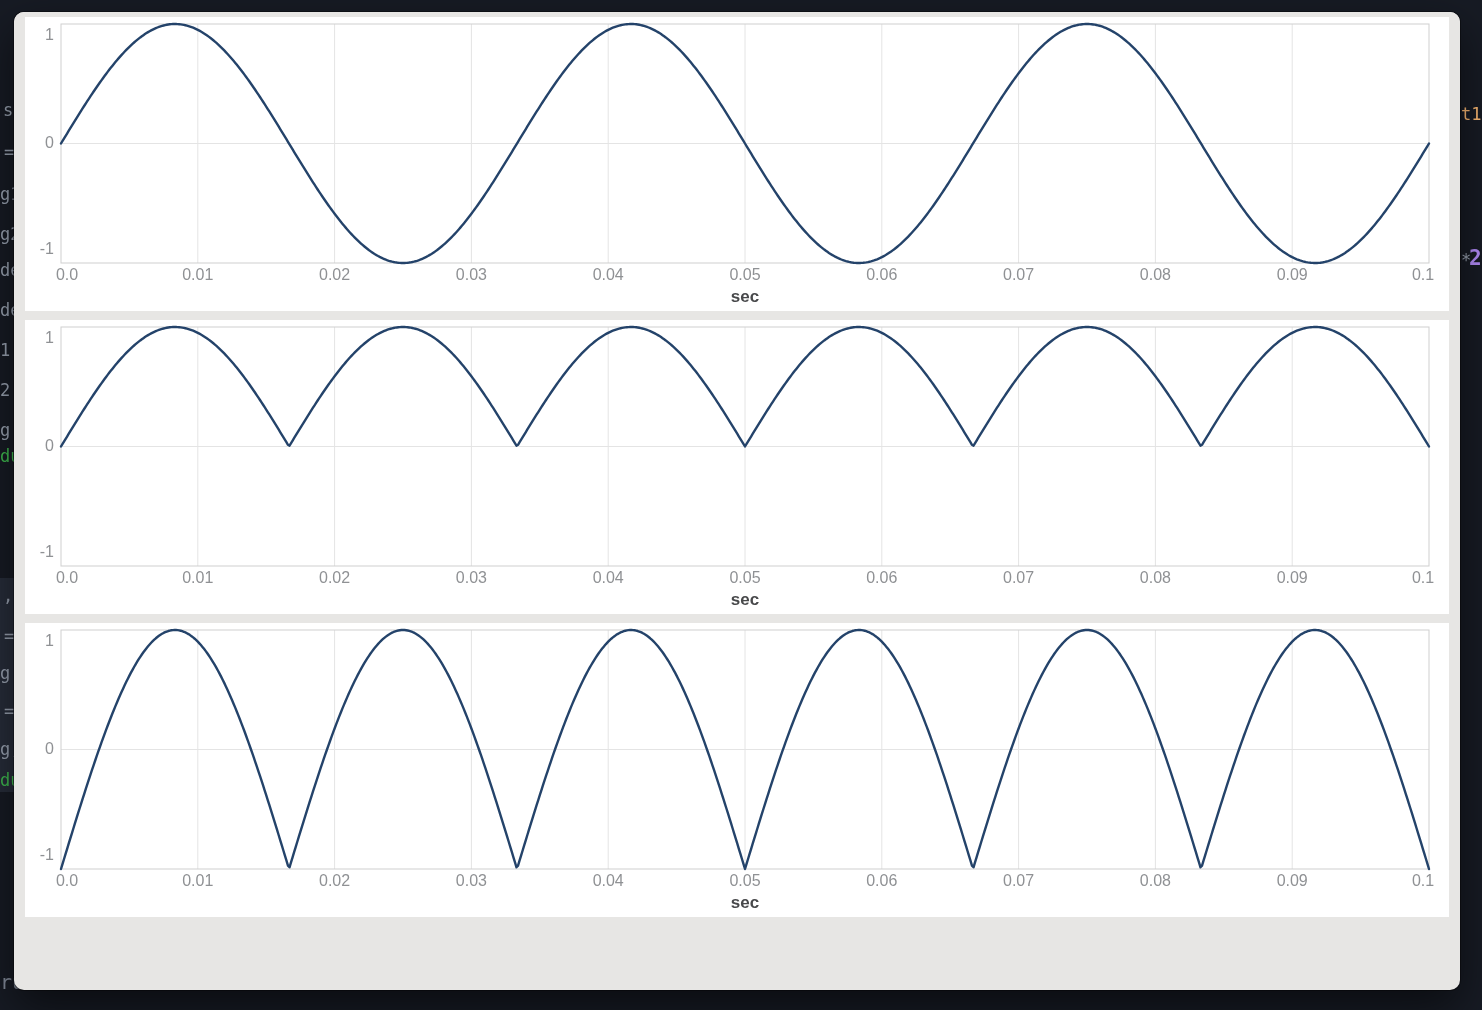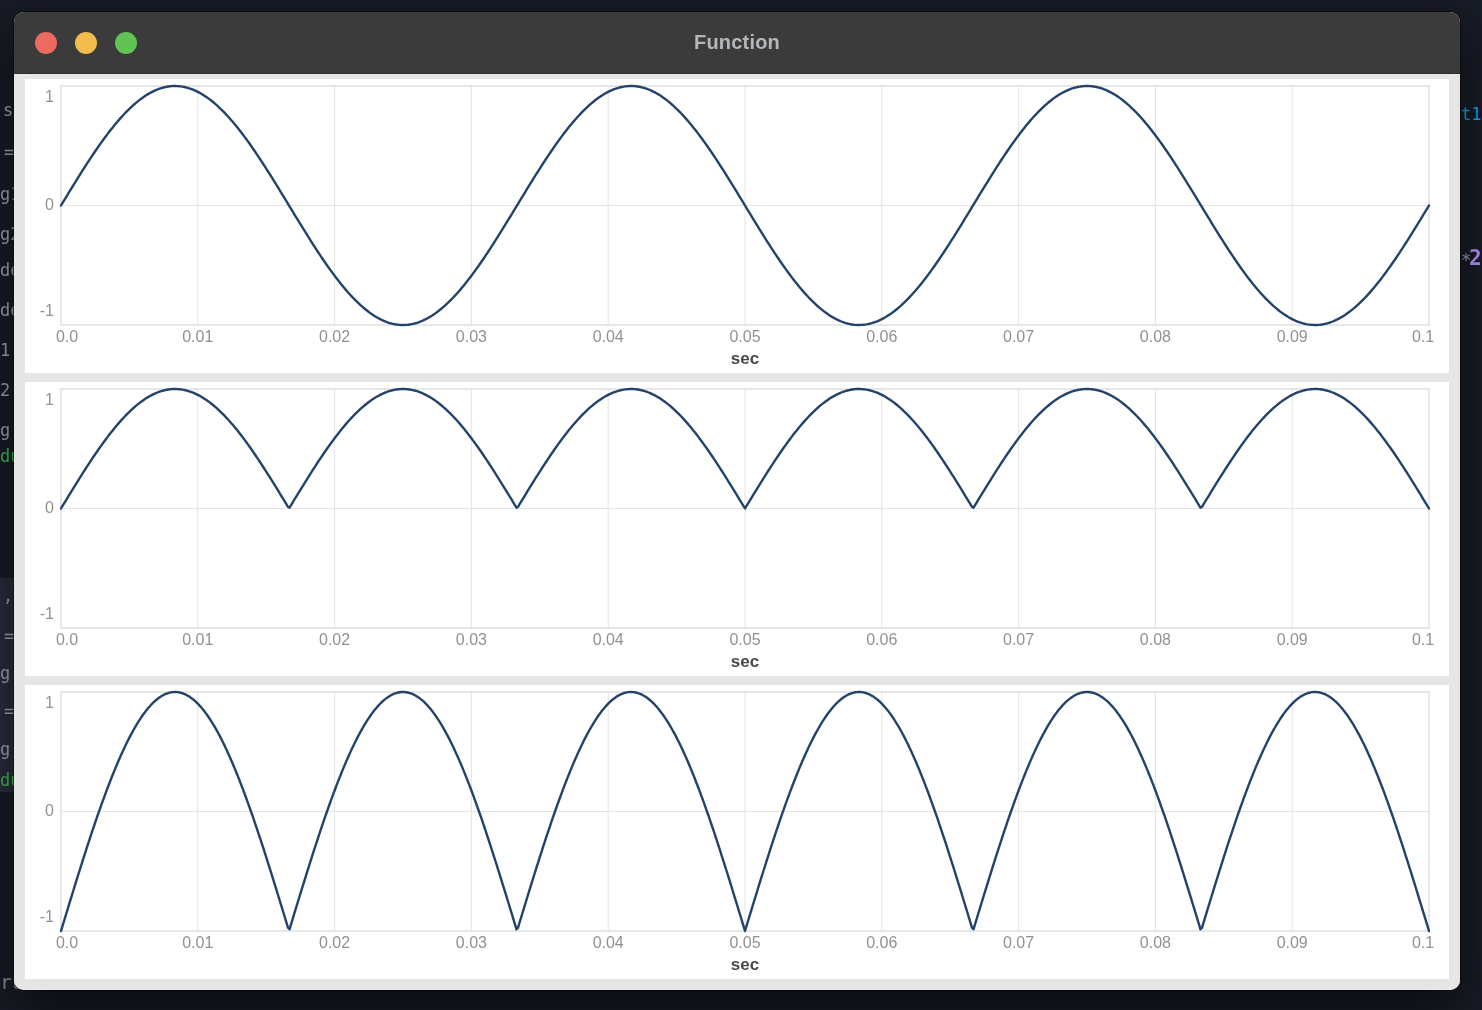--- a/index.html
+++ b/index.html
@@ -60,34 +60,26 @@
     <span class="frag" style="left: 0px; top: 380px; color: rgb(154, 163, 178);">2</span>
     <span class="frag" style="left: 0px; top: 420px; color: rgb(154, 163, 178);">g</span>
     <span class="frag" style="left: 0px; top: 446px; color: rgb(63, 186, 80);">du</span>
     <span class="frag" style="left: 3px; top: 586px; color: rgb(154, 163, 178);">,</span>
     <span class="frag" style="left: 4px; top: 626px; color: rgb(154, 163, 178);">=</span>
     <span class="frag" style="left: 0px; top: 663px; color: rgb(154, 163, 178);">g</span>
     <span class="frag" style="left: 4px; top: 701px; color: rgb(154, 163, 178);">=</span>
     <span class="frag" style="left: 0px; top: 739px; color: rgb(154, 163, 178);">g;</span>
     <span class="frag" style="left: 0px; top: 770px; color: rgb(63, 186, 80);">du</span>
     <span class="frag" style="left: 0px; top: 972px; color: rgb(130, 138, 153); font-size: 20px;">ru</span>
-    <span class="frag" style="left: 1461px; top: 104px; color: #0ea5e9;">t1</span>
+    <span class="frag" style="left: 1461px; top: 104px; color: #fdba74;">t1</span>
     <span class="frag" style="left: 1461px; top: 250px; color: rgb(154, 163, 178);">*</span>
     <span class="frag" style="left: 1469px; top: 248px; color: rgb(180, 140, 250); font-size: 21px; font-weight: bold;">2</span>
   </div>
 
 <div class="window">
-  <div class="titlebar" style="background: rgb(59, 59, 60);">
-    <div class="lights">
-      <span style="background: rgb(236, 106, 94);"></span>
-      <span style="background: rgb(243, 189, 78);"></span>
-      <span style="background: rgb(97, 195, 84);"></span>
-    </div>
-    <div class="win-title" style="color: rgb(181, 184, 187);">Function</div>
-  </div>
   <div class="content" style="background: rgb(231, 230, 228);">
     <section class="panel">
       <svg width="1424" height="294" viewBox="0 0 1424 294">
           <line x1="172.79999999999998" y1="7" x2="172.79999999999998" y2="246" stroke="#e4e4e4" stroke-width="1"></line>
           <line x1="309.59999999999997" y1="7" x2="309.59999999999997" y2="246" stroke="#e4e4e4" stroke-width="1"></line>
           <line x1="446.4" y1="7" x2="446.4" y2="246" stroke="#e4e4e4" stroke-width="1"></line>
           <line x1="583.1999999999999" y1="7" x2="583.1999999999999" y2="246" stroke="#e4e4e4" stroke-width="1"></line>
           <line x1="720" y1="7" x2="720" y2="246" stroke="#e4e4e4" stroke-width="1"></line>
           <line x1="856.8" y1="7" x2="856.8" y2="246" stroke="#e4e4e4" stroke-width="1"></line>
           <line x1="993.6000000000001" y1="7" x2="993.6000000000001" y2="246" stroke="#e4e4e4" stroke-width="1"></line>

